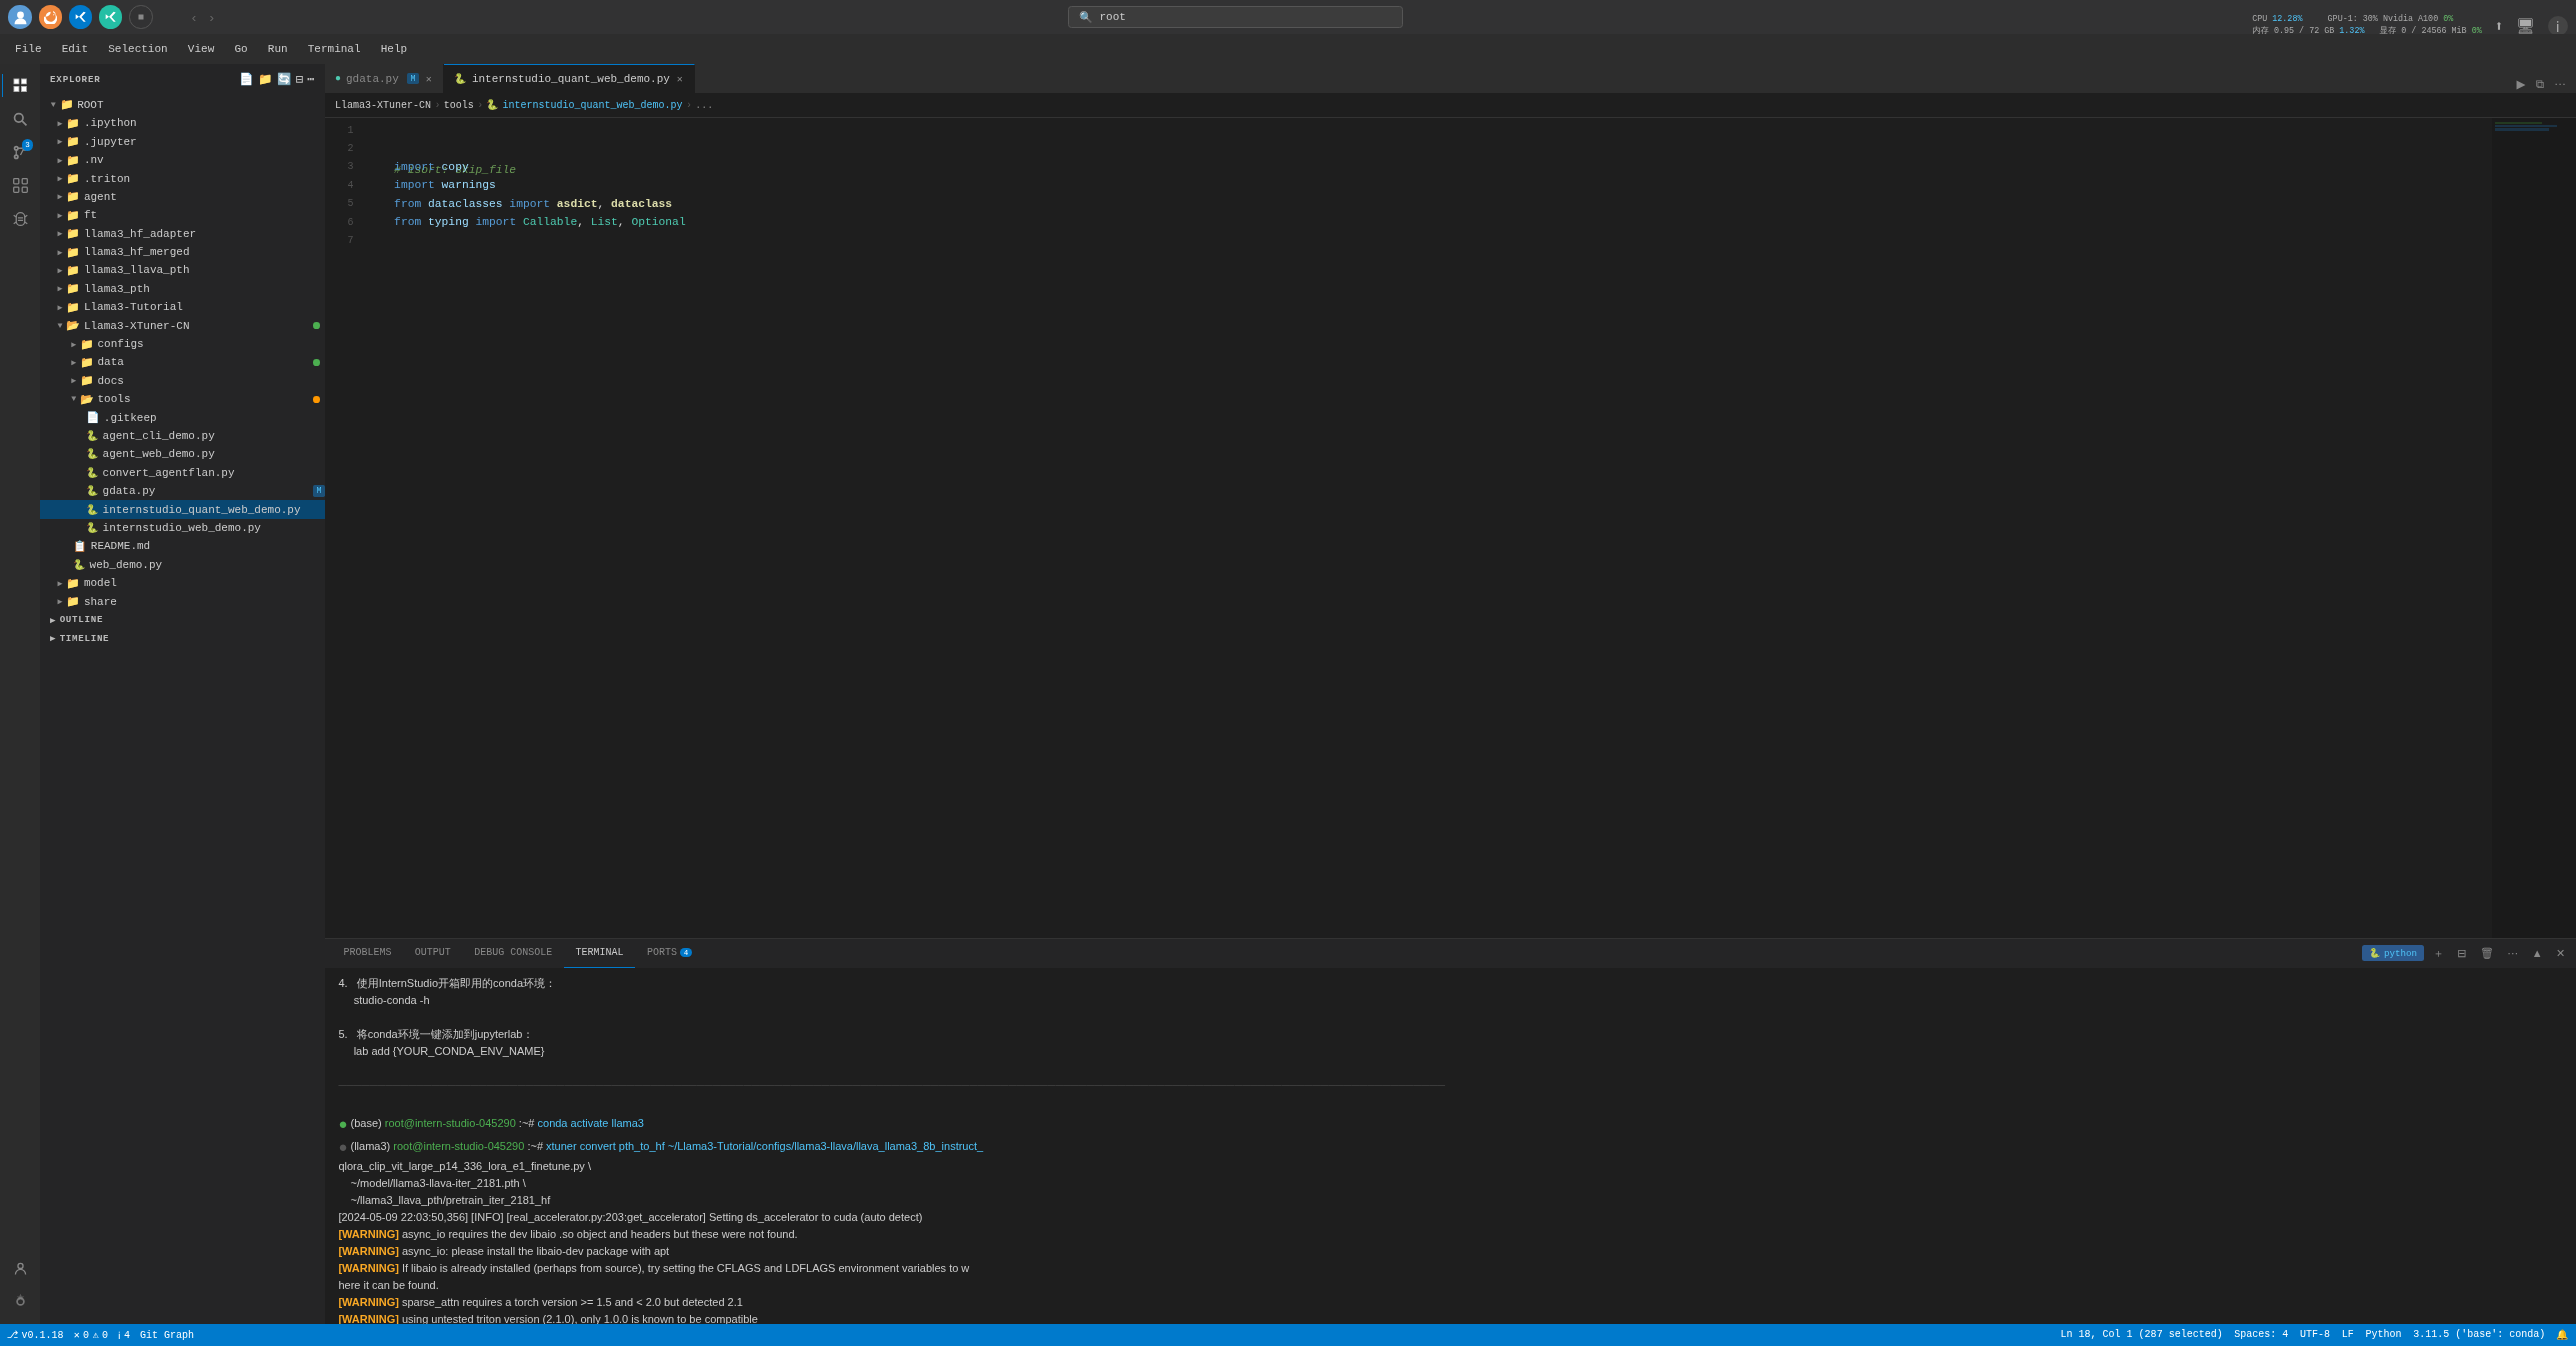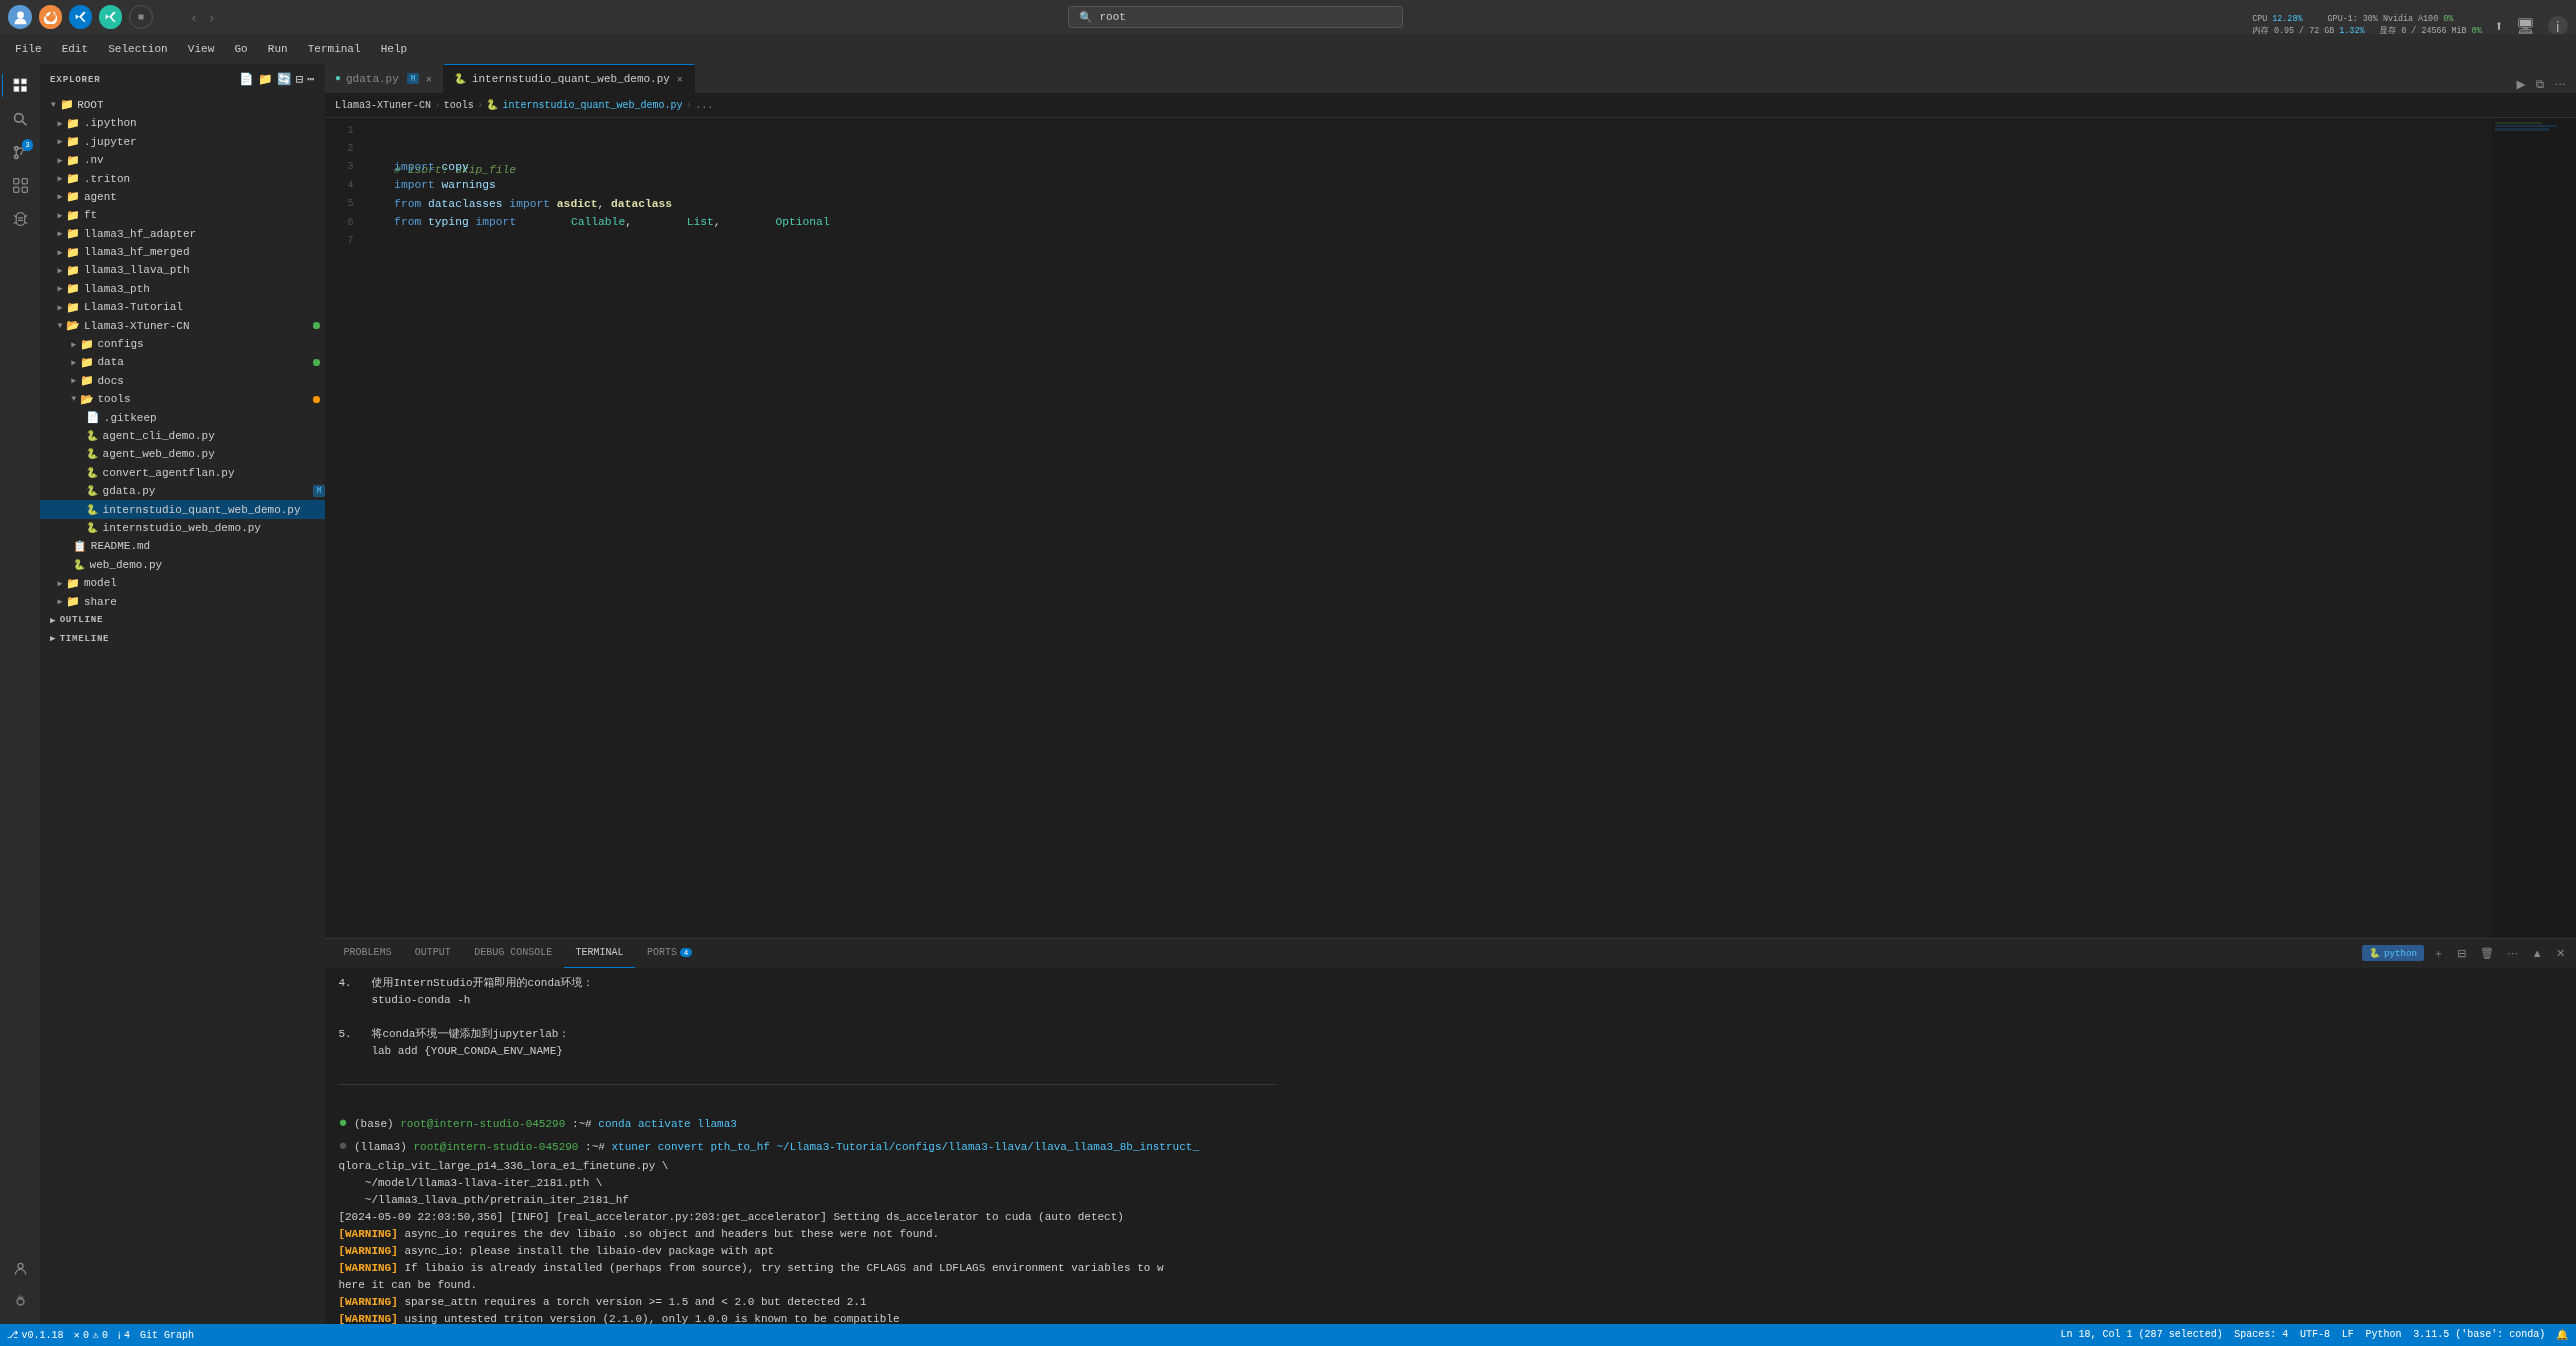--- a/index.html
+++ b/index.html
@@ -330,21 +330,21 @@
       text-align: right;
       color: #505050;
       padding-right: 13.4px;
       flex-shrink: 0;
       font-size: 10px;
     }
     .code-text { white-space: pre; }
     .kw { color: #569cd6; }
     .fn { color: #dcdcaa; font-weight: bold; }
     .cm { color: #6a9955; font-style: italic; margin-top: 44px; }
-    .cls { color: #4ec9b0; margin-left: 48px; }
+    .cls { color: #4ec9b0; }
     .var { color: #9cdcfe; }
 
     
     #minimap {
       width: 67px;
       background: #1a1a1a;
       flex-shrink: 0;
     }
 
     
@@ -419,21 +419,21 @@
       align-items: center;
       gap: 3.4px;
     }
 
     #terminal {
       flex: 1;
       overflow-y: auto;
       padding: 6.7px 13.4px;
       font-size: 11px;
       line-height: 1.55;
-      font-family: Liberation Mono, monospace;
+      font-family: Liberation Sans, sans-serif;
       background: #1e1e1e;
     }
     #terminal::-webkit-scrollbar { width: 6.7px; }
     #terminal::-webkit-scrollbar-thumb { background: #424242; }
 
     .term-text { color: #cccccc; }
     .term-green { color: #4caf50; }
     .term-warning { color: #f9a825; font-weight: bold; }
     .term-cmd { color: #4fc3f7; }
     .term-dot-green { color: #4caf50; font-size: 15px; vertical-align: middle; }

